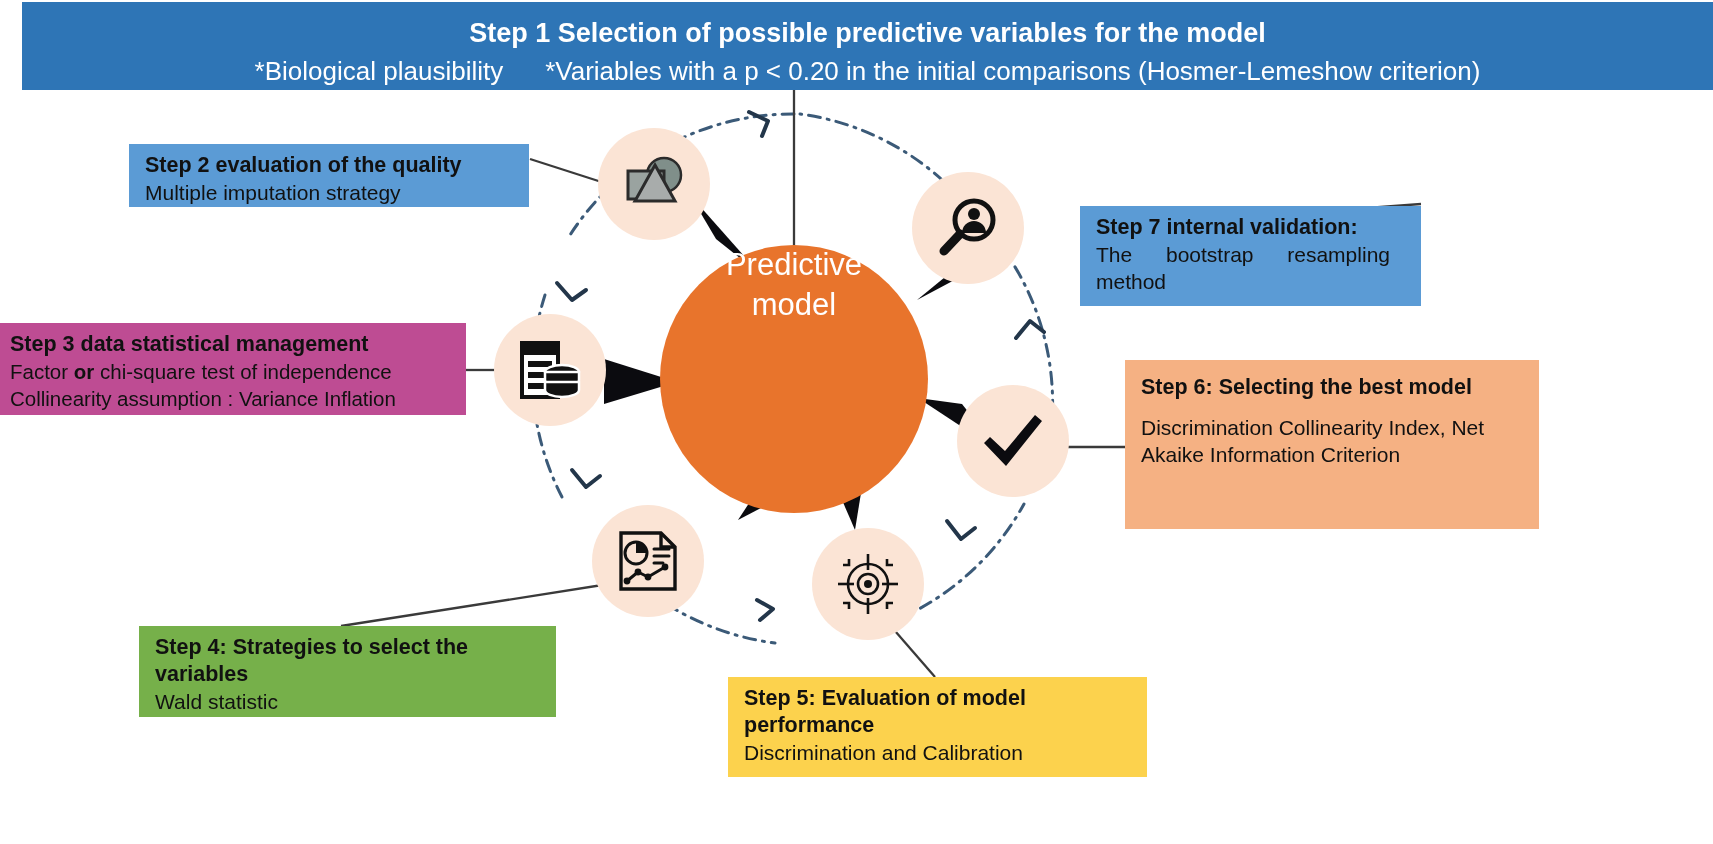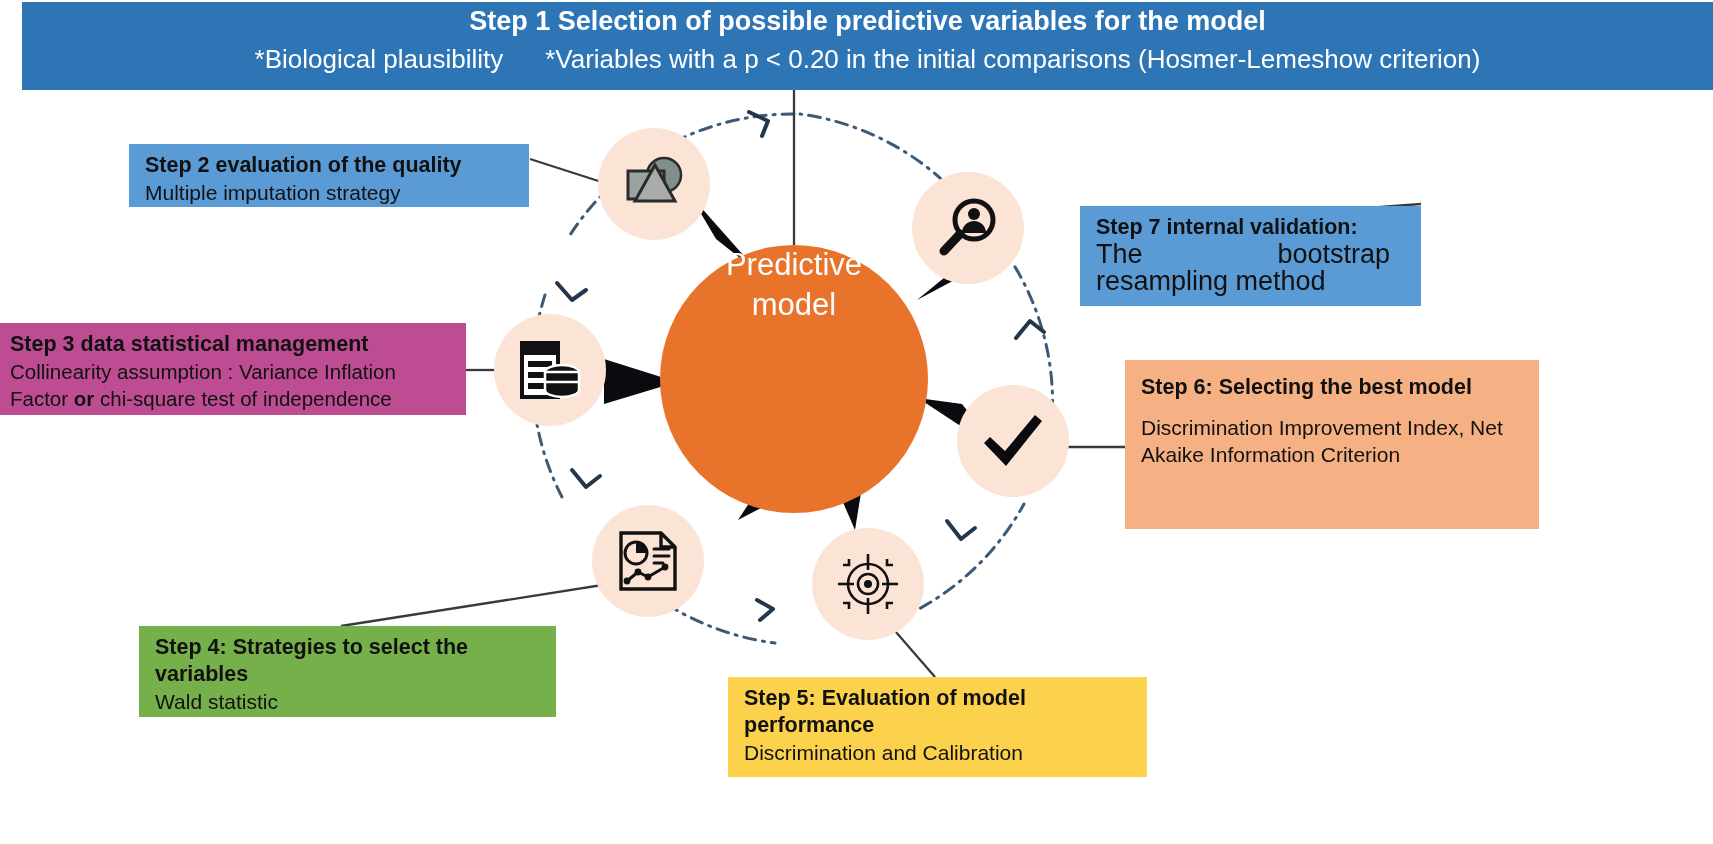--- a/index.html
+++ b/index.html
@@ -18,21 +18,21 @@
   
   #header-banner {
     position: absolute;
     left: 22px;
     top: 2px;
     width: 1691px;
     height: 88px;
     background: #2E75B6;
     color: #ffffff;
     box-sizing: border-box;
-    padding: 0 10px 4px 10px;
+    padding: 12px 10px 4px 10px;
     text-align: center;
   }
   #header-title {
     font-size: 27px;
     font-weight: bold;
     line-height: 38px;
     white-space: nowrap;
   }
   #header-sub-line {
     font-size: 26px;
@@ -86,21 +86,21 @@
     padding-top: 14px;
   }
   #box-step6 .step-body { margin-top: 13px; }
   #box-step6 .j { text-align: justify; }
   #box-step7 {
     left: 1080px; top: 168px; width: 341px; height: 100px;
     background: #5B9BD5;
     margin-top: 38px;
   }
   #box-step7 .step-body-just {
-    font-size: 27px;
+    font-size: 21px;
     line-height: 27px;
     text-align: justify;
     text-align-last: left;
   }
 
   
   #diagram-svg {
     position: absolute;
     left: 0; top: 0;
     width: 1713px; height: 844px;
@@ -298,38 +298,38 @@
   </span>
 </div>
 
 <div class="step-box" id="box-step2">
   <div class="step-title">Step 2 evaluation of the quality</div>
   <div class="step-body">Multiple imputation strategy</div>
 </div>
 
 <div class="step-box" id="box-step3">
   <div class="step-title">Step 3 data statistical management</div>
+  <div class="step-body"><span>Factor </span><b>or</b><span> chi-square test of independence</span></div>
   <div class="step-body">Collinearity assumption : Variance Inflation</div>
-  <div class="step-body"><span>Factor </span><b>or</b><span> chi-square test of independence</span></div>
 </div>
 
 <div class="step-box" id="box-step4">
   <div class="step-title">Step 4: Strategies to select the variables</div>
   <div class="step-body">Wald statistic</div>
 </div>
 
 <div class="step-box" id="box-step5">
   <div class="step-title">Step 5: Evaluation of model performance</div>
   <div class="step-body">Discrimination and Calibration</div>
 </div>
 
 <div class="step-box" id="box-step6">
   <div class="step-title">Step 6: Selecting the best model</div>
   <div class="step-body">
-    <div class="j">Discrimination Improvement  Index,  Net</div>
+    <div class="j">Discrimination Collinearity  Index,  Net</div>
     <div>Akaike Information  Criterion</div>
   </div>
 </div>
 
 <div class="step-box" id="box-step7">
   <div class="step-title">Step 7 internal validation:</div>
   <div class="step-body-just">The bootstrap resampling method</div>
 </div>
 
 </body></html>

